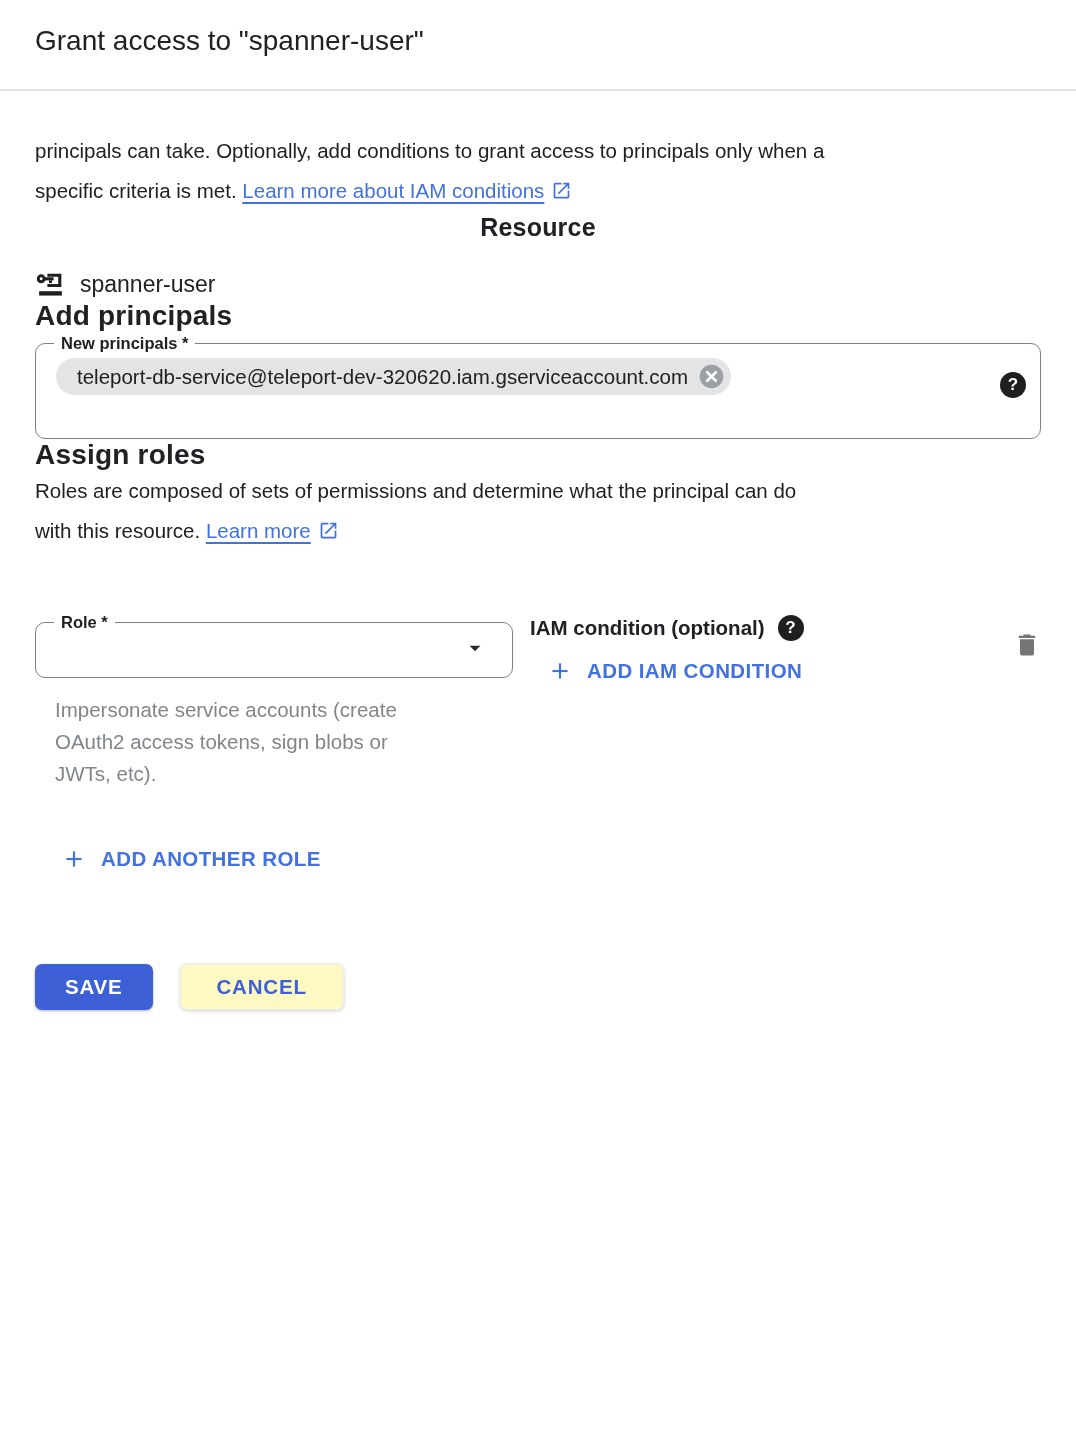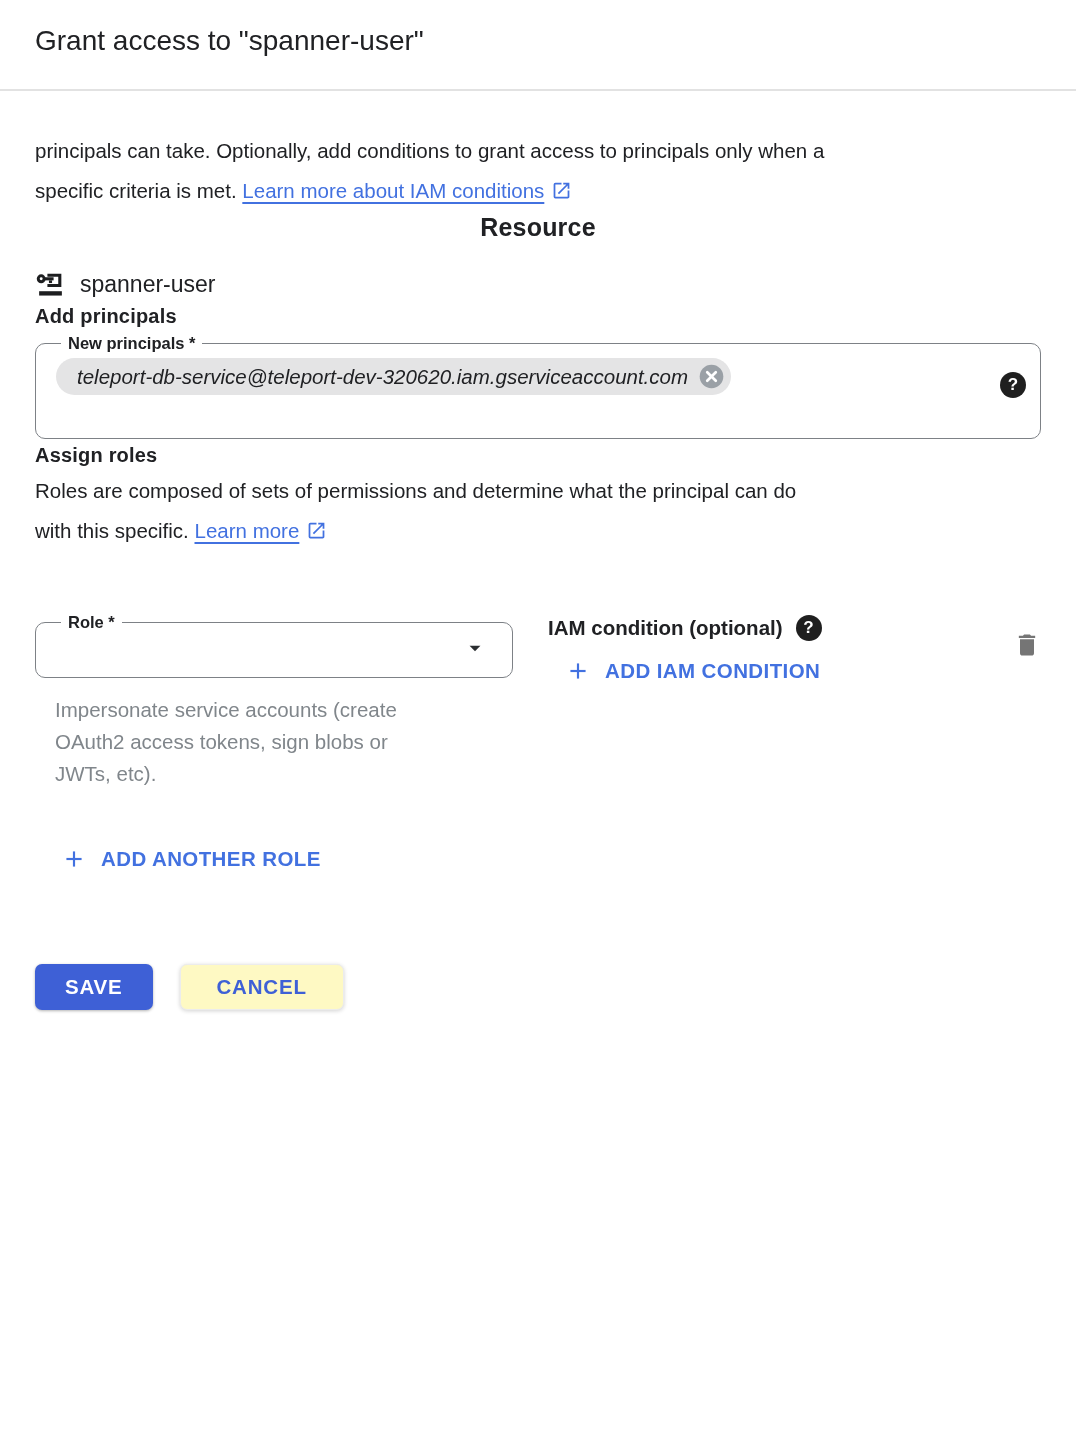--- a/index.html
+++ b/index.html
@@ -24,47 +24,47 @@
   }
   .dialog-header{padding:25px 35px 0;}
   .dialog-title{font-size:28px;font-weight:400;margin:0;line-height:32px;}
   .divider{border:none;border-top:2px solid var(--divider);margin:32px 0 0;}
   .content{padding:0 35px;}
   p.body{margin:0;line-height:40px;font-size:20.5px;}
   .intro{margin-top:45px;}
   a.link{color:var(--accent-blue);text-decoration:underline;text-decoration-thickness:1.5px;text-underline-offset:4px;cursor:pointer;}
   .icon-ext{display:inline-block;vertical-align:-3px;margin-left:7px;line-height:0;}
   .icon-ext svg{width:21px;height:21px;fill:var(--accent-blue);}
-  h2.section{font-size:20px;font-weight:700;margin:0;line-height:32px;letter-spacing:.2px;}
+  h2.section{font-size:28px;font-weight:700;margin:0;line-height:32px;letter-spacing:.2px;}
   h2.small{font-size:25px;text-align:center;}
   .resource-heading{margin-top:45px;}
   .resource-row{margin-top:26px;display:flex;align-items:center;gap:14px;font-size:23px;}
   .key-icon{width:31px;height:31px;line-height:0;}
   .add-principals-heading{margin-top:62px;}
   .principals-desc{margin-top:26px;}
   fieldset.field{border:1.5px solid var(--border-grey);border-radius:10px;margin:0;padding:0;}
-  legend.field-label{font-size:16.5px;font-weight:700;padding:0 7px;margin-left:25px;line-height:22px;}
+  legend.field-label{font-size:16.5px;font-weight:700;padding:0 7px;margin-left:18px;line-height:22px;}
   .principals-field{margin-top:30px;}
   .principals-inner{display:flex;align-items:flex-start;padding:4px 14px 40px 20px;}
-  .chip{display:inline-flex;align-items:center;background:var(--chip-bg);border-radius:19px;padding:5px 6px 5px 21px;gap:10px;max-width:900px;font-style:italic;}
+  .chip{display:inline-flex;align-items:center;background:var(--chip-bg);border-radius:19px;padding:5px 6px 5px 21px;gap:10px;max-width:900px;}
   .chip-label{font-size:20.5px;color:var(--text-primary);white-space:nowrap;}
   .chip-close{border:none;background:none;padding:0;line-height:0;cursor:pointer;}
   .chip-close svg{width:27px;height:27px;}
   .help-btn{margin-left:auto;margin-top:14px;width:26px;height:26px;border-radius:50%;background:var(--help-bg);color:#fff;border:none;display:flex;align-items:center;justify-content:center;font-size:17px;font-weight:700;cursor:pointer;flex:none;font-family:inherit;}
   .help-inline{margin:0;width:26px;height:26px;flex:none;}
   .assign-roles-heading{margin-top:60px;}
   .roles-desc{margin-top:26px;}
   .role-row{display:flex;margin-top:60px;align-items:flex-start;}
   .role-col{width:478px;flex:none;}
   .role-field{cursor:pointer;}
   .role-value-row{display:flex;align-items:center;padding:2px 24px 16px 20px;font-size:21px;}
   .caret-icon{margin-left:auto;line-height:0;}
   .caret-icon svg{width:26px;height:26px;fill:#2b2e31;}
   .role-desc{color:var(--text-secondary);font-size:20.5px;line-height:32px;margin:16px 0 0 20px;}
-  .condition-col{margin-left:35px;padding-top:4px;}
+  .condition-col{margin-left:17px;padding-top:4px;}
   .cond-label-row{display:flex;align-items:center;gap:13px;font-size:20.5px;font-weight:700;}
   .text-btn{display:flex;align-items:center;gap:14px;color:var(--accent-blue);background:none;border:none;padding:0;font-family:inherit;font-size:20.5px;font-weight:700;letter-spacing:.4px;cursor:pointer;}
   .plus-icon{line-height:0;}
   .plus-icon svg{width:26px;height:26px;fill:var(--accent-blue);}
   .add-cond-btn{margin-top:17px;margin-left:17px;}
   .trash-btn{margin-left:auto;margin-top:20px;background:none;border:none;padding:0;line-height:0;cursor:pointer;}
   .trash-btn svg{width:28px;height:28px;fill:var(--icon-grey);}
   .add-role-btn{margin-top:56px;margin-left:26px;}
   .actions{margin-top:92px;display:flex;align-items:center;gap:27px;}
   .btn{height:46px;border-radius:7px;font-family:inherit;font-size:20.5px;font-weight:700;letter-spacing:.8px;cursor:pointer;}
@@ -121,21 +121,21 @@
         </button>
       </span>
       <button class="help-btn">?</button>
     </div>
   </fieldset>
 
   <h2 class="section assign-roles-heading">Assign roles</h2>
 
   <p class="body roles-desc">
     <span>Roles are composed of sets of permissions and determine what the principal can do</span><br>
-    <span>with this specific. </span><a class="link"><span>Learn more</span><span class="icon-ext"><svg viewBox="0 0 24 24">
+    <span>with this resource. </span><a class="link"><span>Learn more</span><span class="icon-ext"><svg viewBox="0 0 24 24">
             <path d="M19 19H5V5h7V3H5a2 2 0 0 0-2 2v14a2 2 0 0 0 2 2h14c1.1 0 2-.9 2-2v-7h-2v7zM14 3v2h3.59l-9.83 9.83 1.41 1.41L19 6.41V10h2V3h-7z"></path>
           </svg></span></a>
   </p>
 
   <div class="role-row">
 
     <div class="role-col">
       <fieldset class="field role-field">
         <legend class="field-label">Role *</legend>
         <div class="role-value-row">

